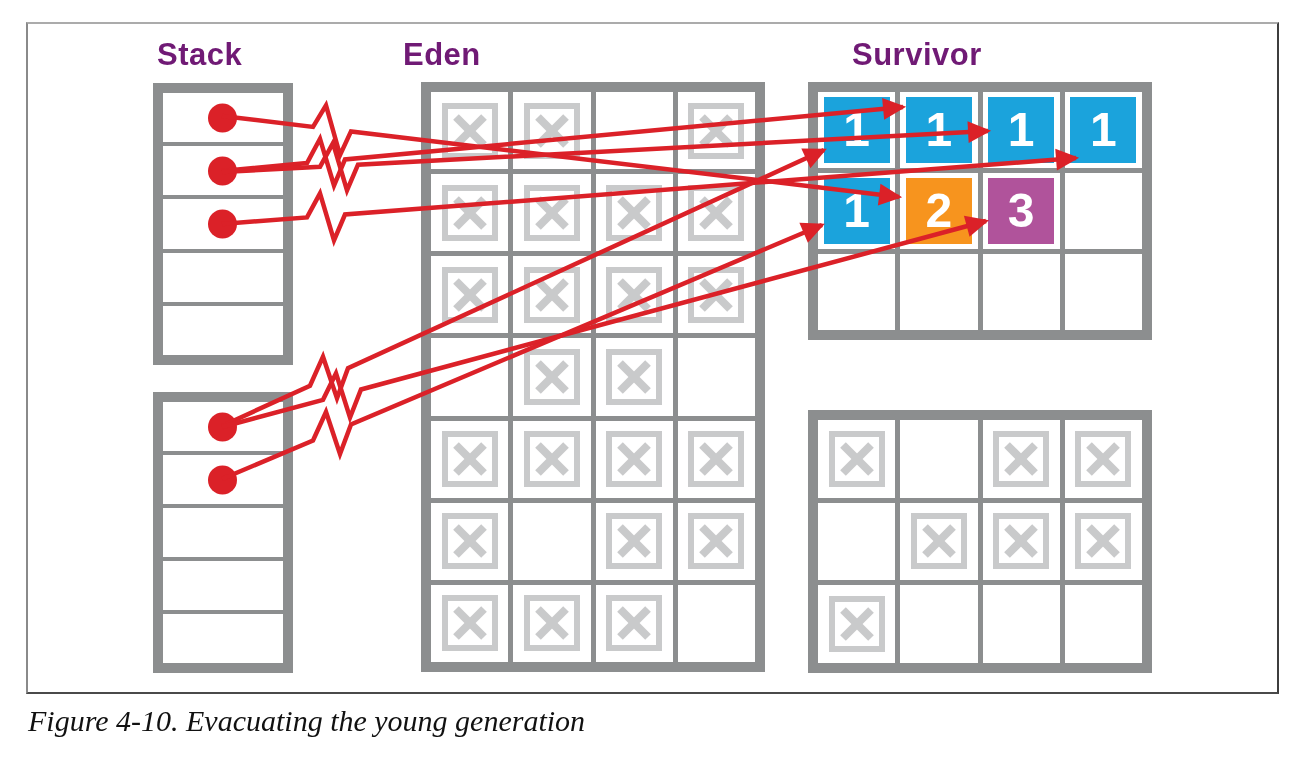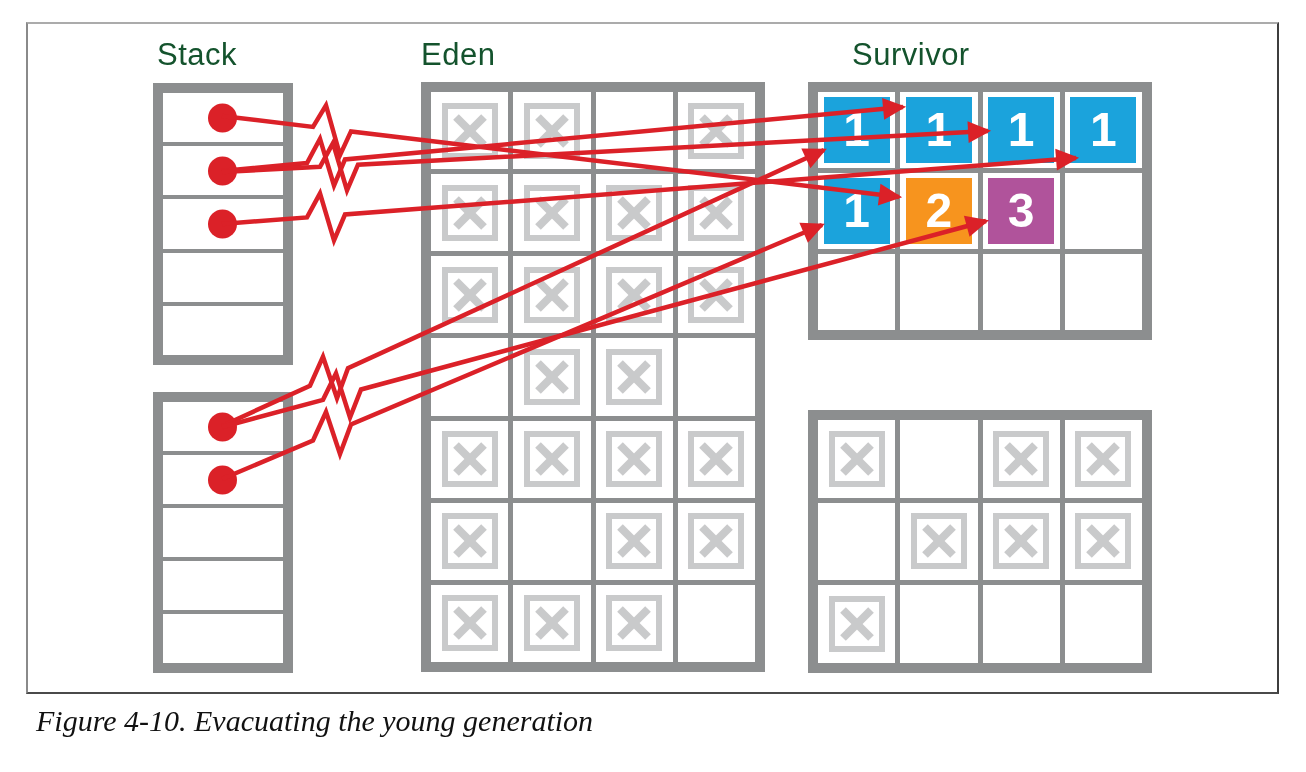--- a/index.html
+++ b/index.html
@@ -8,25 +8,25 @@
     font-family:"Liberation Sans",sans-serif;
   }
   .figure-frame{
     position:absolute;left:26px;top:22px;width:1253px;height:672px;
     border-style:solid;border-width:2px;
     border-color:#ababab #3e3e3e #4a4a4a #8a8a8a;
     background:#ffffff;box-sizing:border-box;
   }
   .sec-title{
     position:absolute;top:37px;
-    font-weight:400;font-size:31px;letter-spacing:0.5px;
-    color:#14532d;
+    font-weight:700;font-size:31px;letter-spacing:0.5px;
+    color:#701a75;
   }
   #t-stack{left:157px;}
-  #t-eden{left:421px;}
+  #t-eden{left:403px;}
   #t-surv{left:852px;}
 
   .stackbox{
     position:absolute;background:#8C8E8F;padding:10px;
     display:flex;flex-direction:column;gap:4px;box-sizing:border-box;
   }
   #stack-upper{left:153px;top:83px;width:140px;height:282px;}
   #stack-lower{left:153px;top:392px;width:140px;height:281px;}
   .slot{background:#ffffff;flex:1;position:relative;}
   .dot{
@@ -46,21 +46,21 @@
   .numcell{
     width:66px;height:66px;display:flex;align-items:center;justify-content:center;
     color:#ffffff;font-weight:700;font-size:48px;line-height:1;
     font-family:"Liberation Sans",sans-serif;
   }
   #overlay{
     position:absolute;left:0;top:0;width:1306px;height:772px;
     pointer-events:none;
   }
   .caption{
-    position:absolute;left:36px;top:704px;
+    position:absolute;left:28px;top:704px;
     font-family:"Liberation Serif",serif;font-style:italic;
     font-size:30px;color:#111111;
   }
 </style>
 </head>
 <body>
 
 <div class="figure-frame">
   
 </div>

